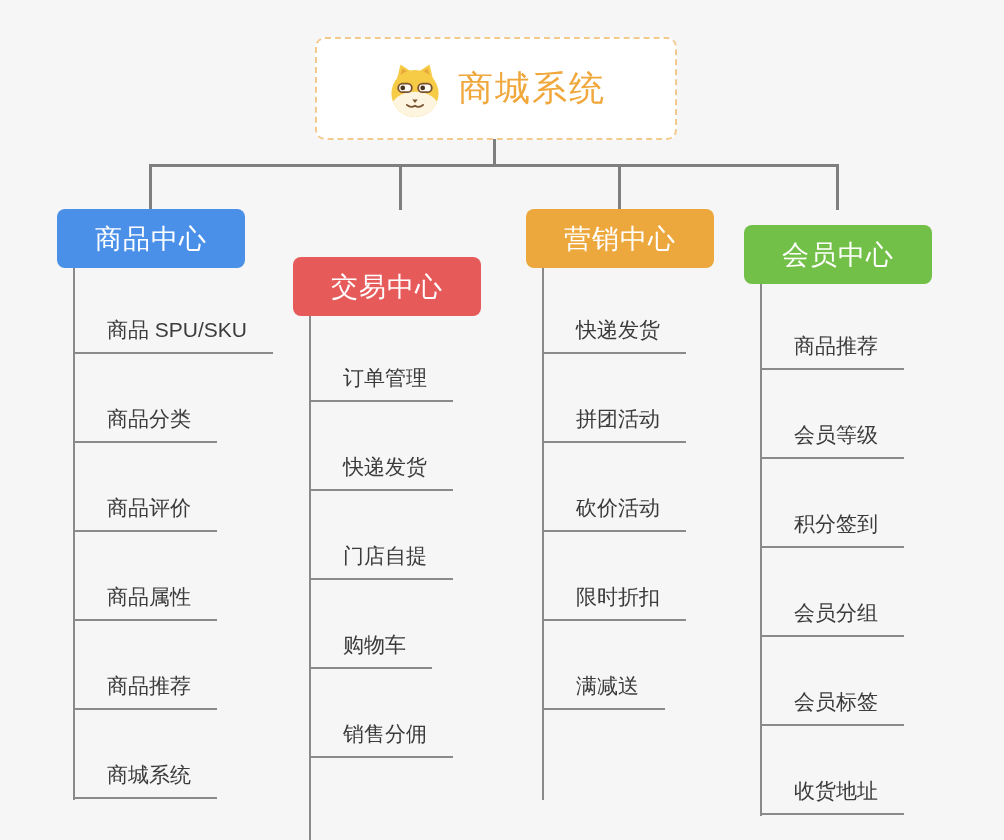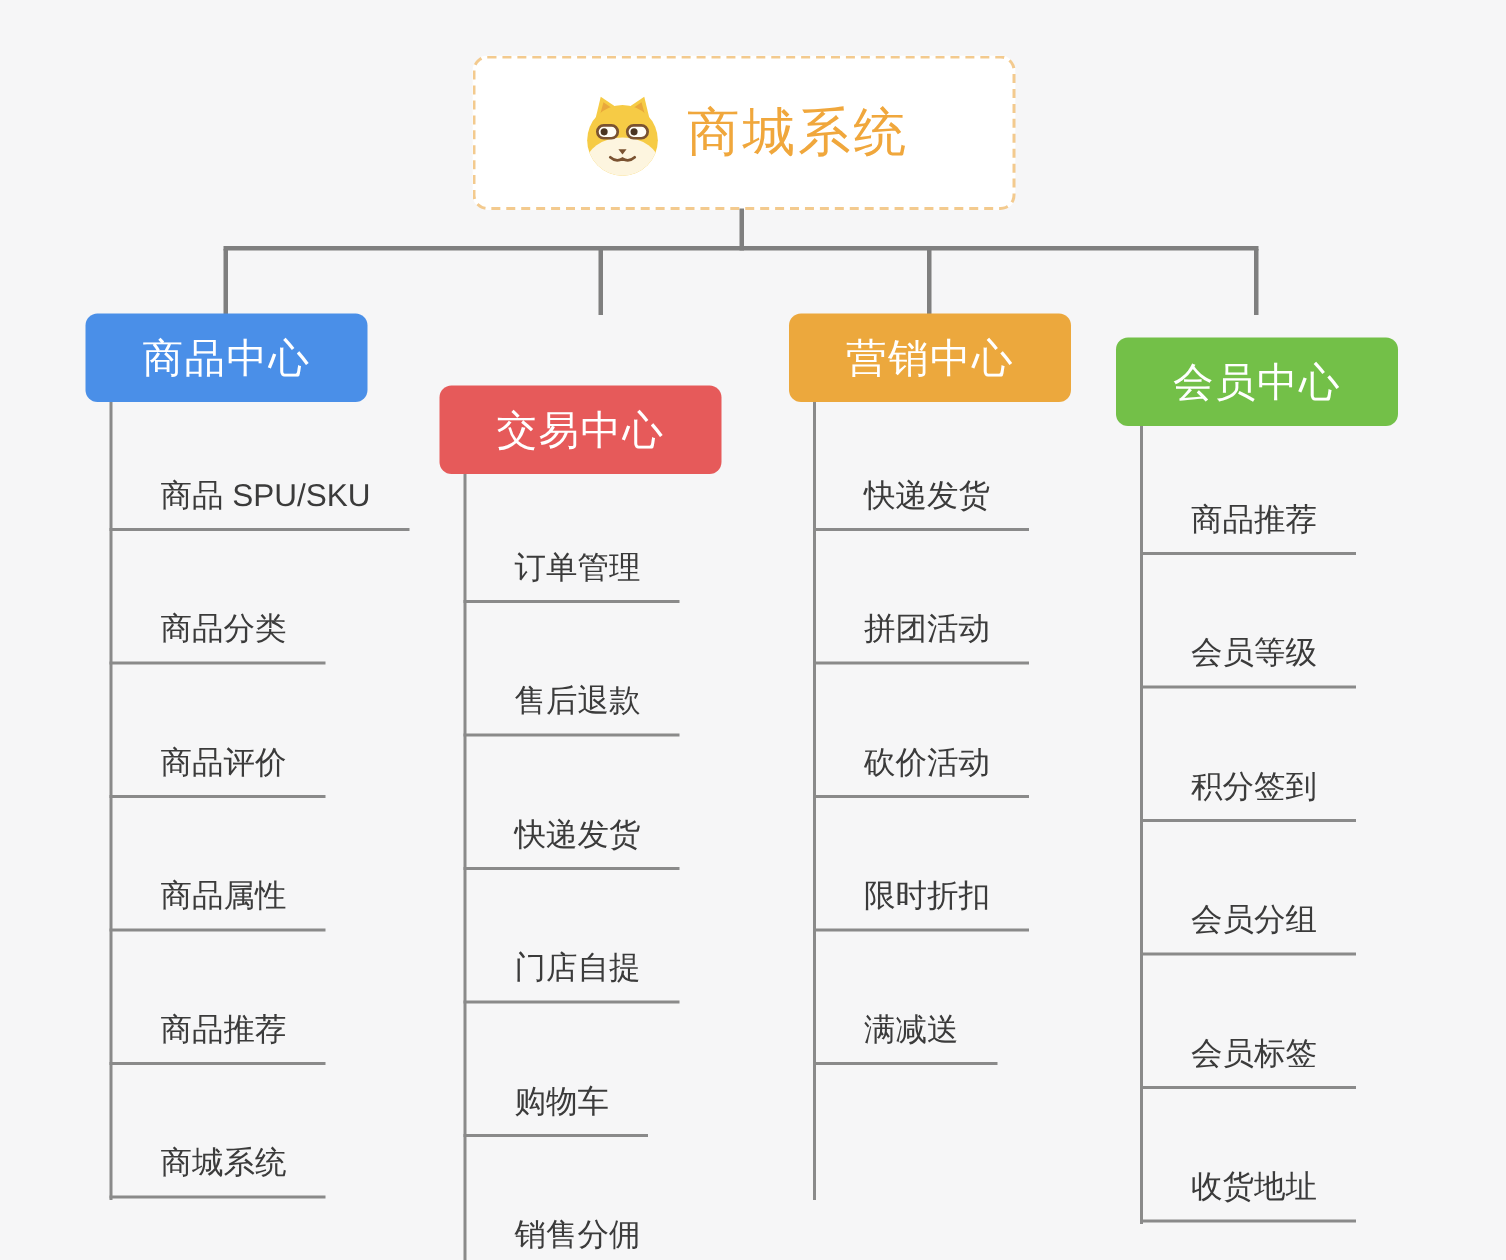--- a/index.html
+++ b/index.html
@@ -149,23 +149,20 @@
 </section>
 
 <section class="branch b2">
   <div class="branch-box" style="background: rgb(230, 90, 90);">交易中心</div>
   <div class="spine"></div>
   <ul class="items">
     <li class="item">
         <span>订单管理</span>
       </li>
     <li class="item">
-        <span>售后退款</span>
-      </li>
-    <li class="item">
         <span>快递发货</span>
       </li>
     <li class="item">
         <span>门店自提</span>
       </li>
     <li class="item">
         <span>购物车</span>
       </li>
     <li class="item">
         <span>销售分佣</span>

